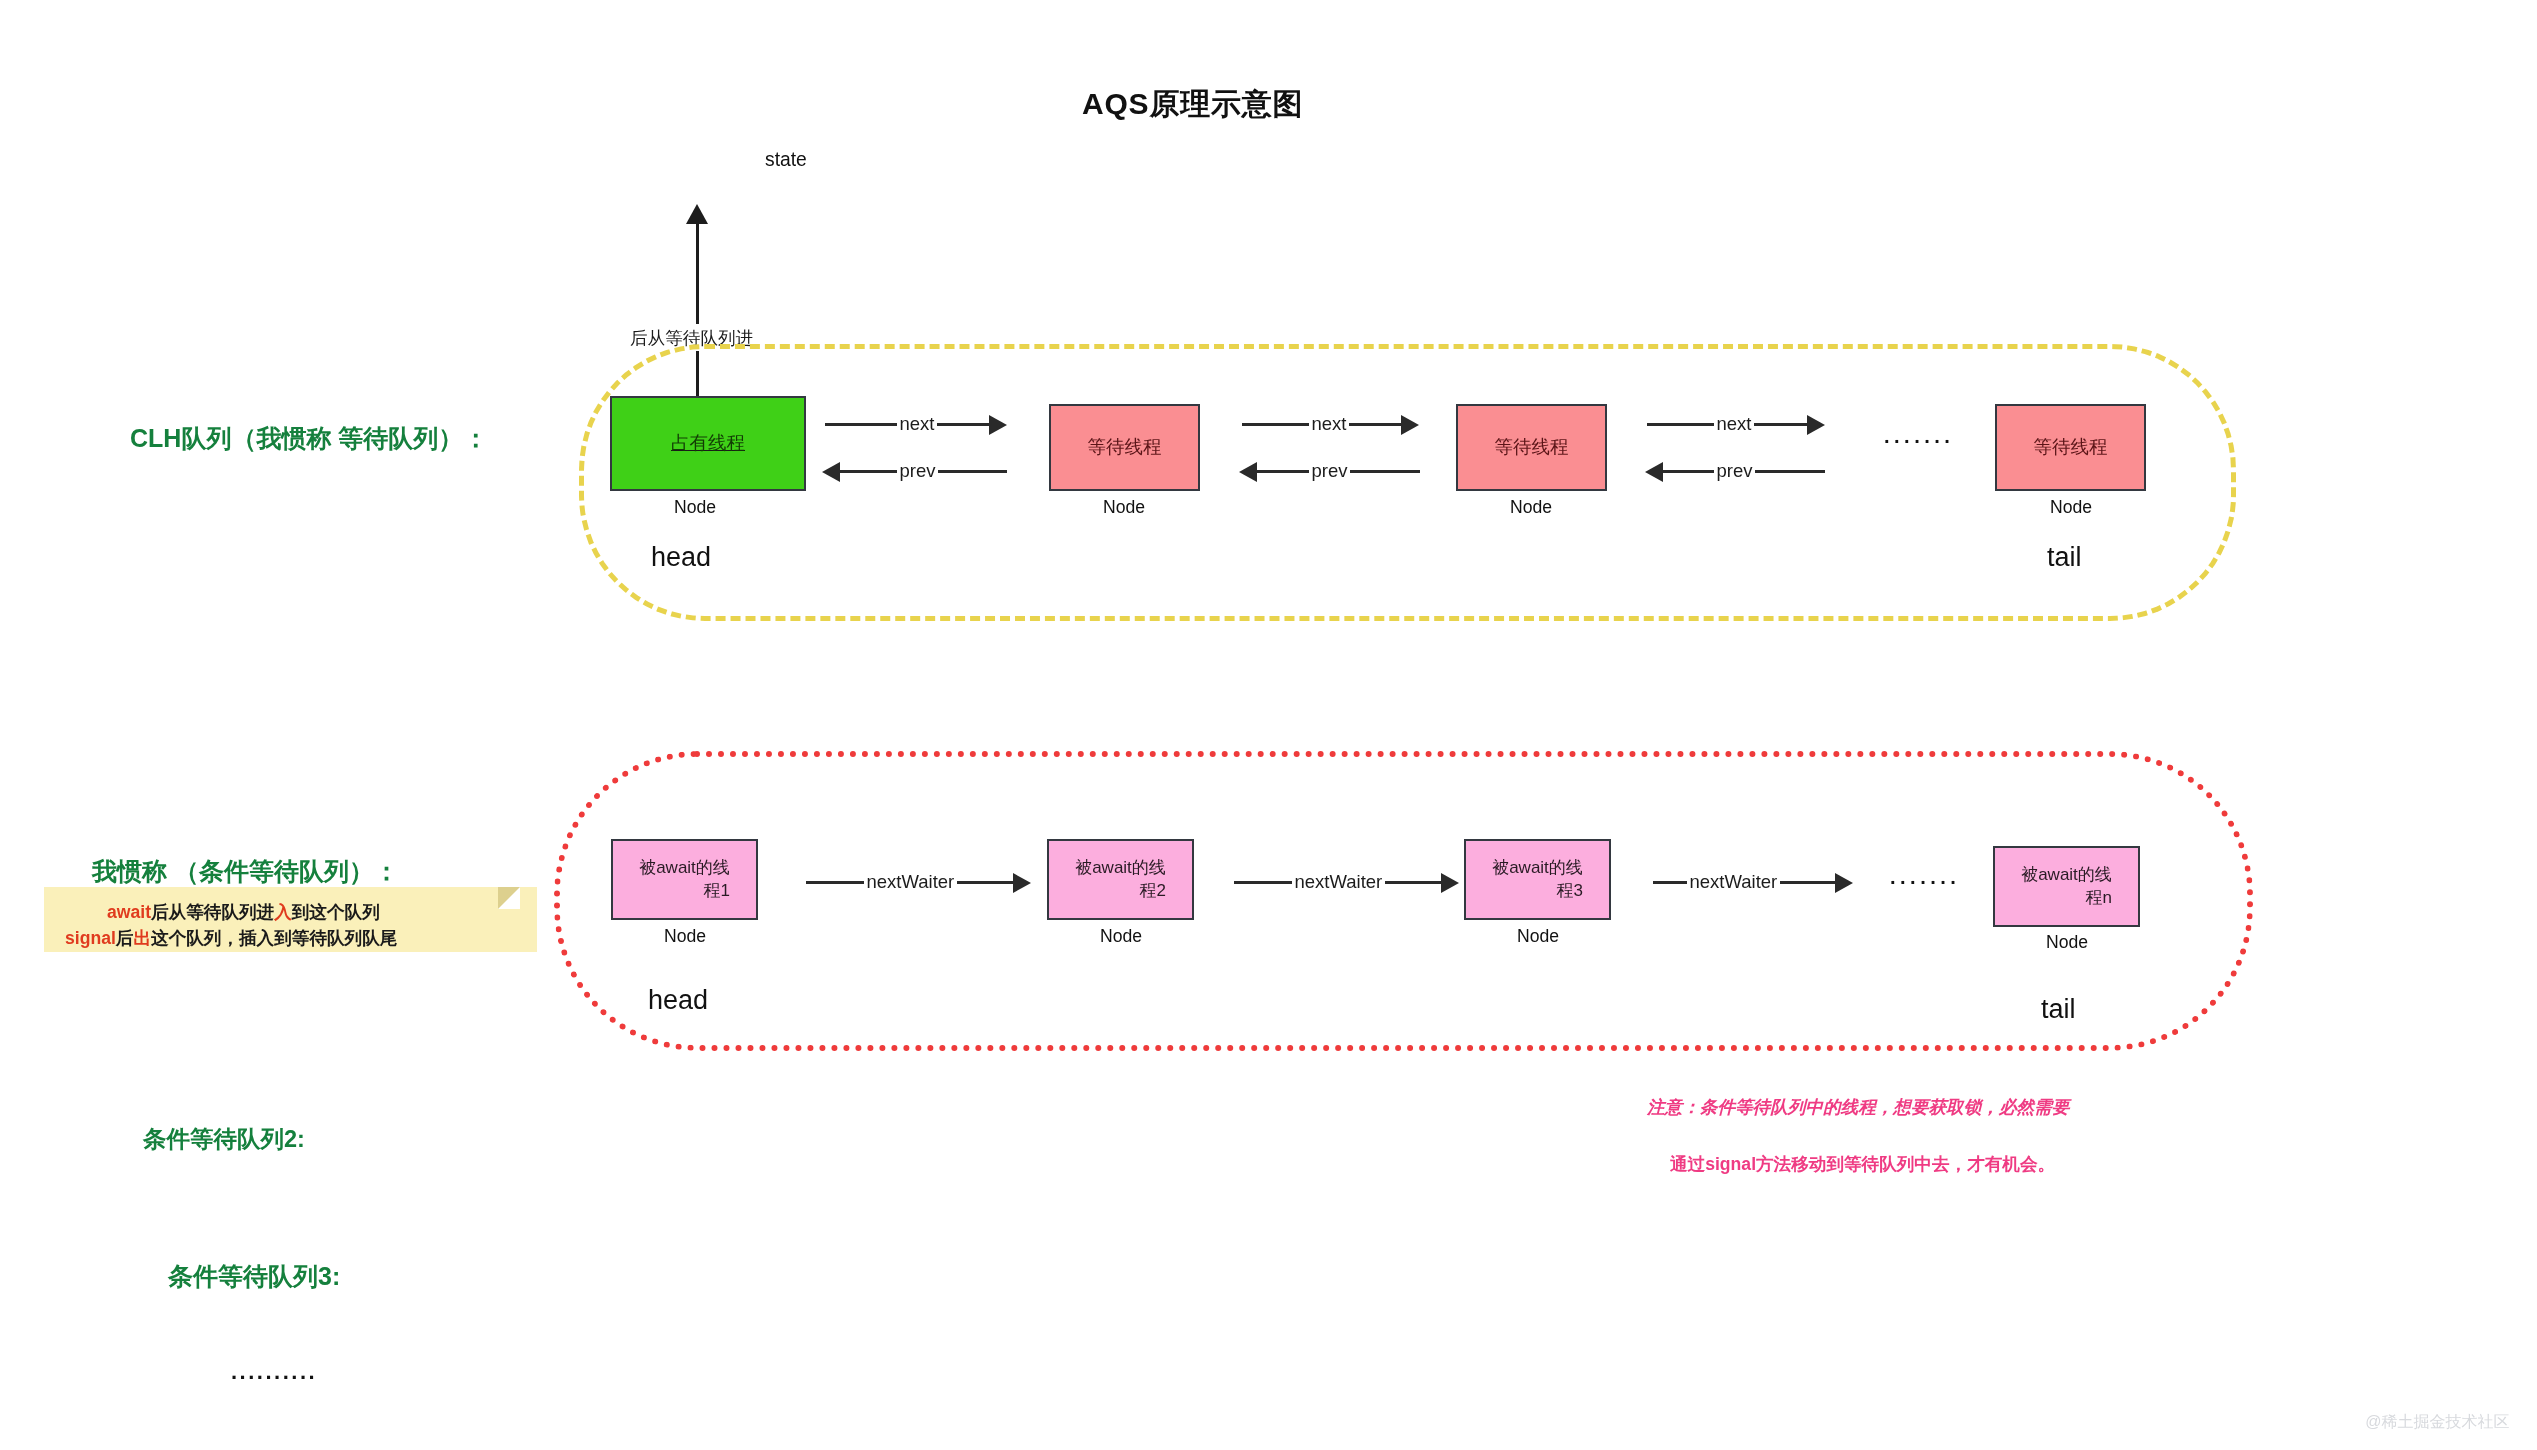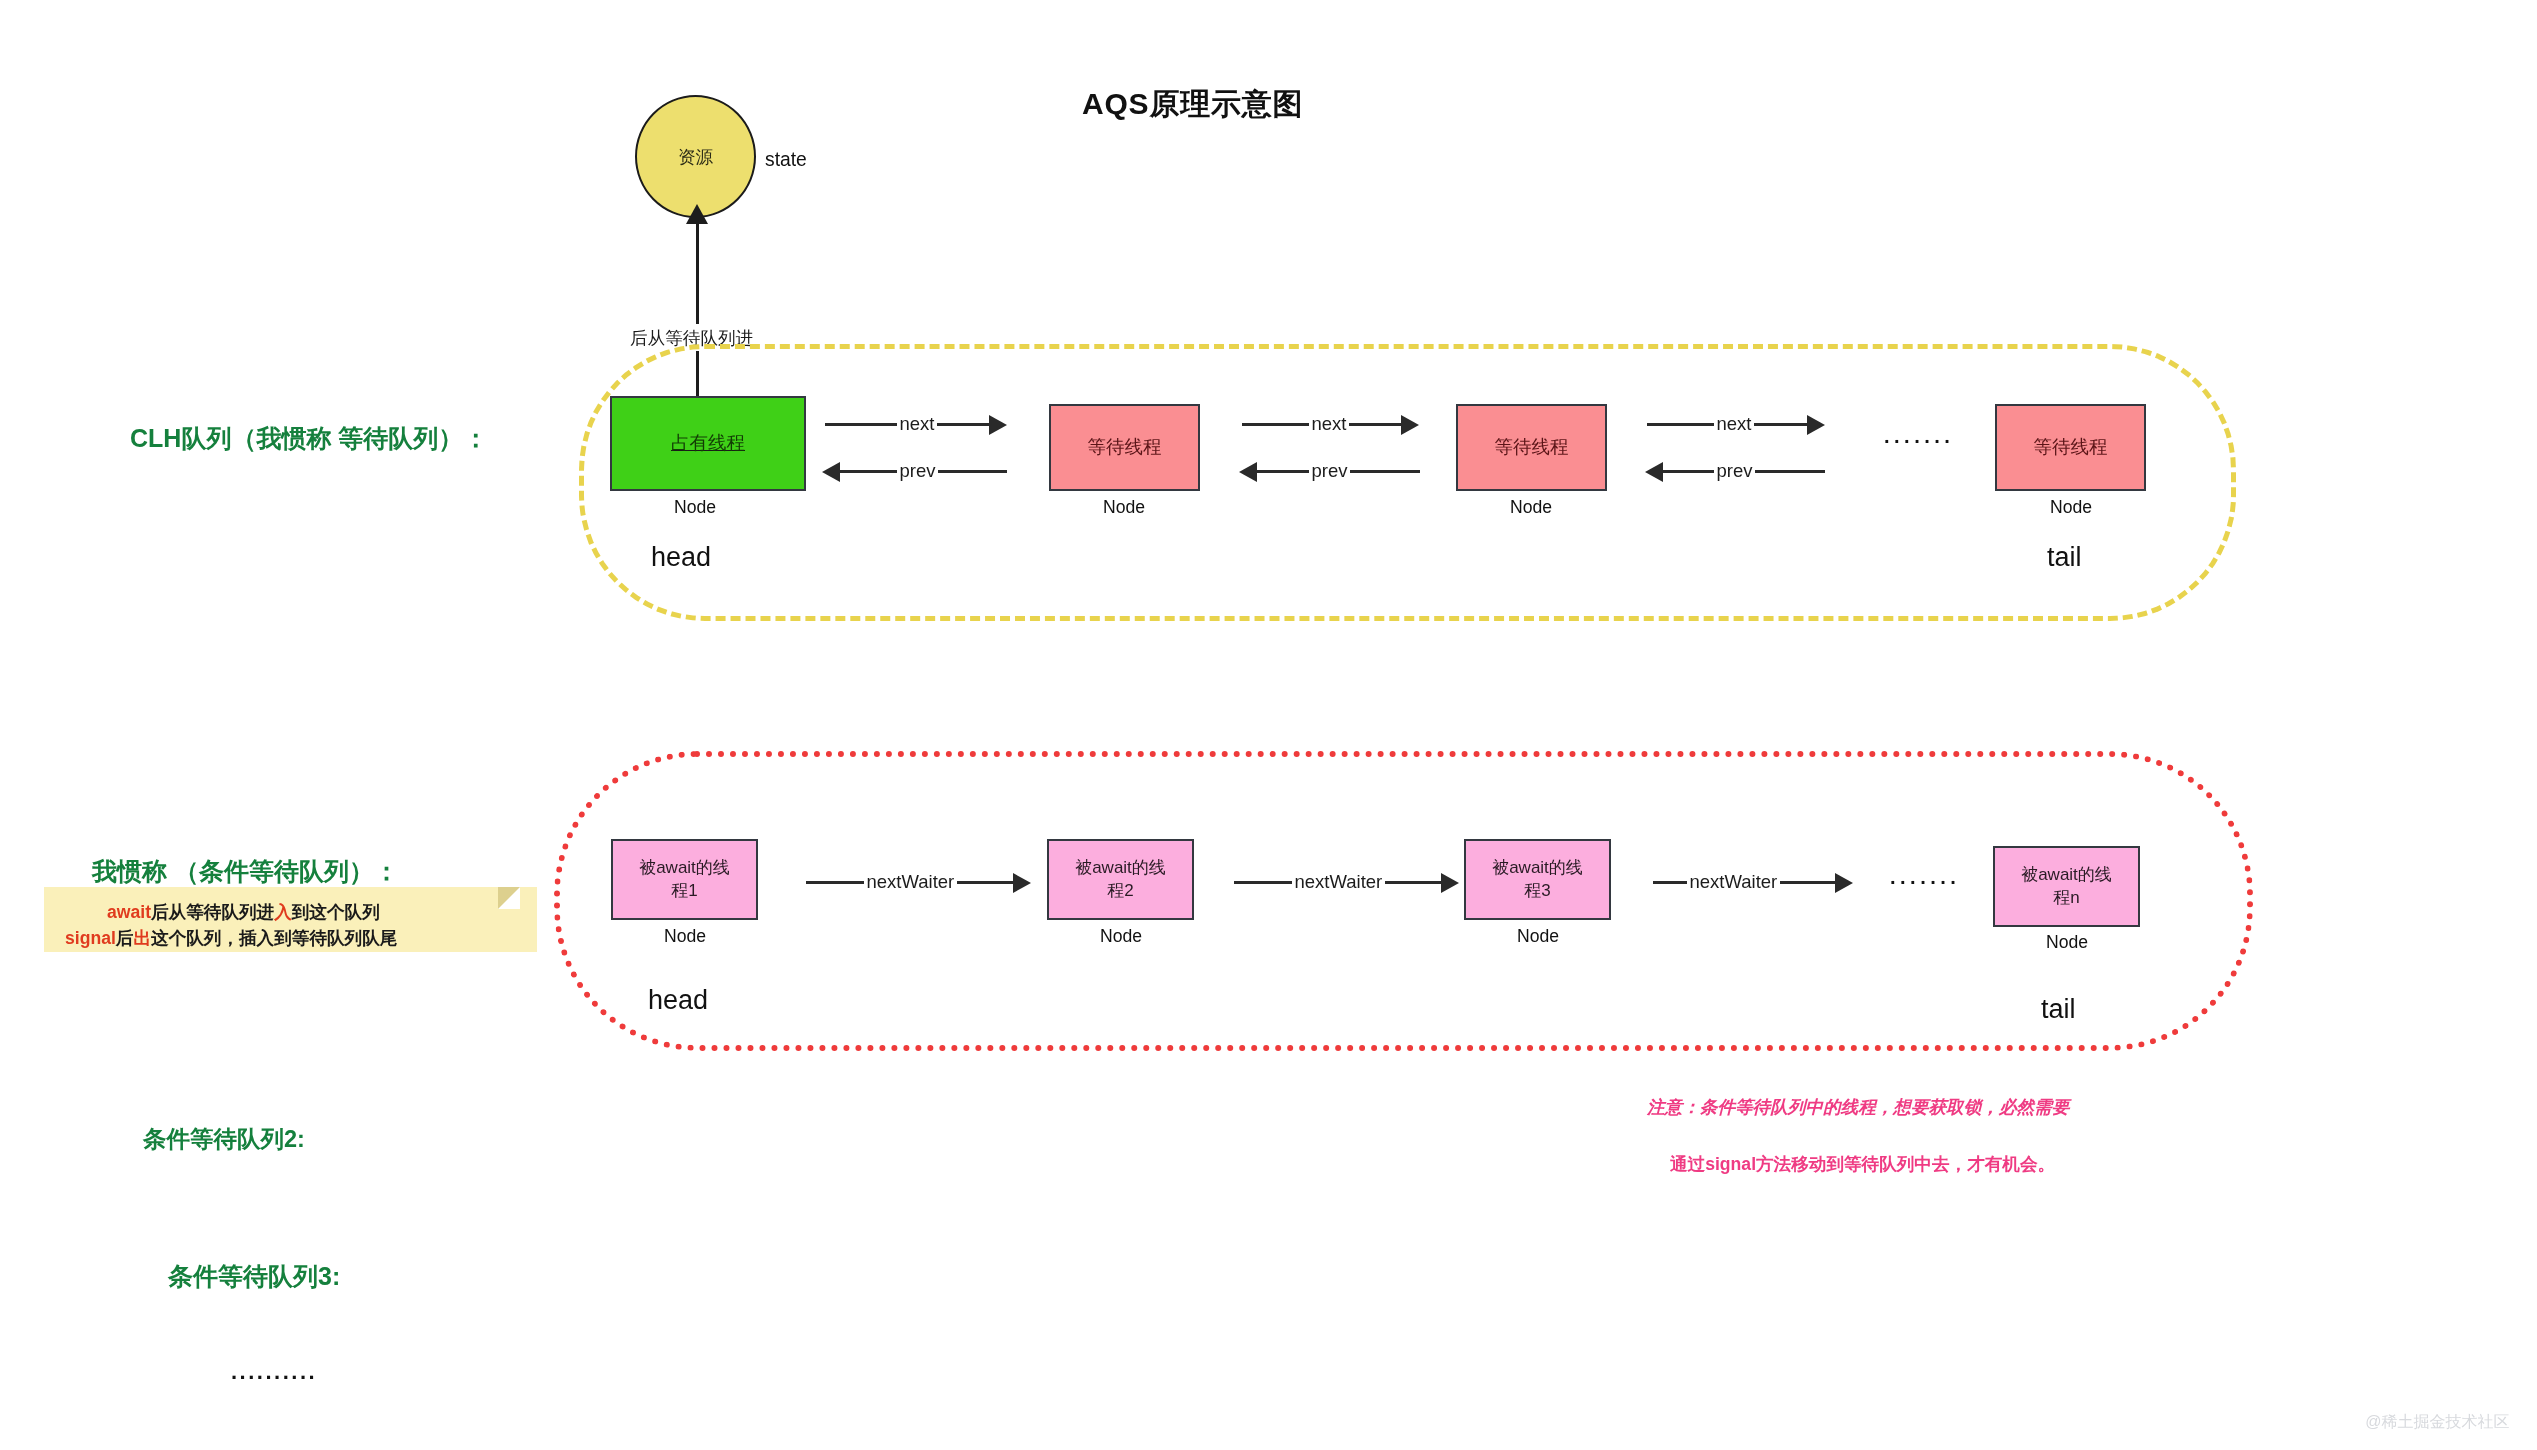--- a/index.html
+++ b/index.html
@@ -125,21 +125,21 @@
     align-items: center;
     justify-content: center;
     text-align: center;
     line-height: 1.3;
   }
   .node-green { background: #3fd017; }
   .node-green .node-text { color: #123b05; font-size: 18.5px; }
   .node-red   { background: #fa8e92; }
   .node-red .node-text { color: #5a1417; font-size: 18.5px; }
   .node-pink  { background: #fcaede; }
-  .node-pink .node-text { color: #2a1b25; font-size: 17px; padding: 0 5px;}
+  .node-pink .node-text { color: #2a1b25; font-size: 17px; padding: 0 5px; text-align: right;}
   .node-caption {
     font-size: 17.6px;
     color: #111;
     text-align: center;
     white-space: nowrap;
   }
   .endpoint-label {
     font-size: 27px;
     color: #111;
     white-space: nowrap;
@@ -225,23 +225,20 @@
     white-space: nowrap;
   }
 </style>
 </head>
 <body>
 
 <div id="canvas">
 
   <div class="abs" id="diagram-title">AQS原理示意图</div>
 
-  <div class="abs" id="resource-ellipse">
-    <span class="res-label">资源</span>
-  </div>
   <div class="abs" id="state-label">state</div>
 
   <div class="abs" id="hold-line"></div>
   <div class="abs" id="hold-arrowhead"></div>
   <div class="abs" id="hold-label">后从等待队列进</div>
 
   <div class="abs section-label" id="clh-label">CLH队列（我惯称 等待队列）：</div>
   <div class="abs section-label" id="cond-label">我惯称 （条件等待队列）：</div>
   <div class="abs section-label" id="cond2-label">条件等待队列2:</div>
   <div class="abs section-label" id="cond3-label">条件等待队列3:</div>

